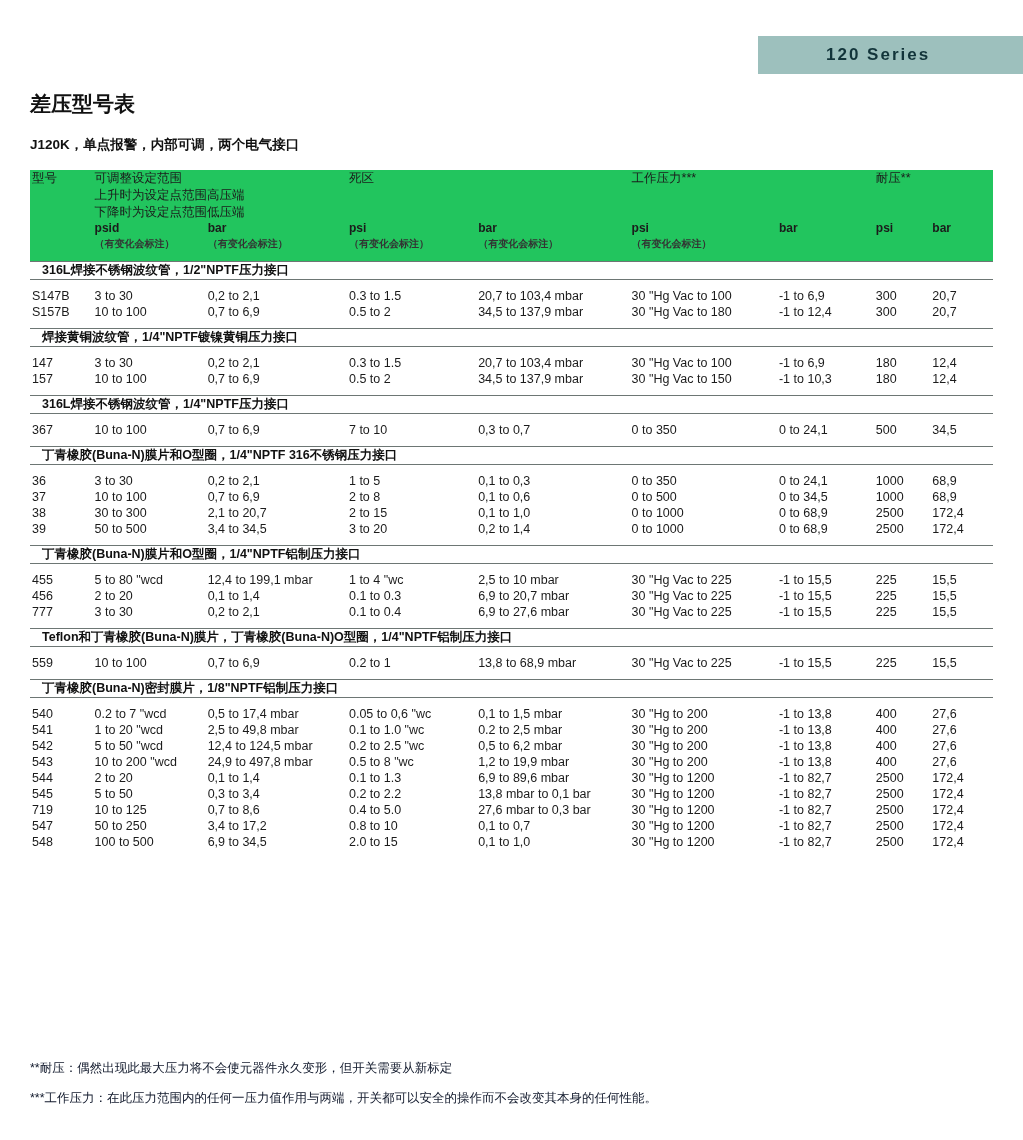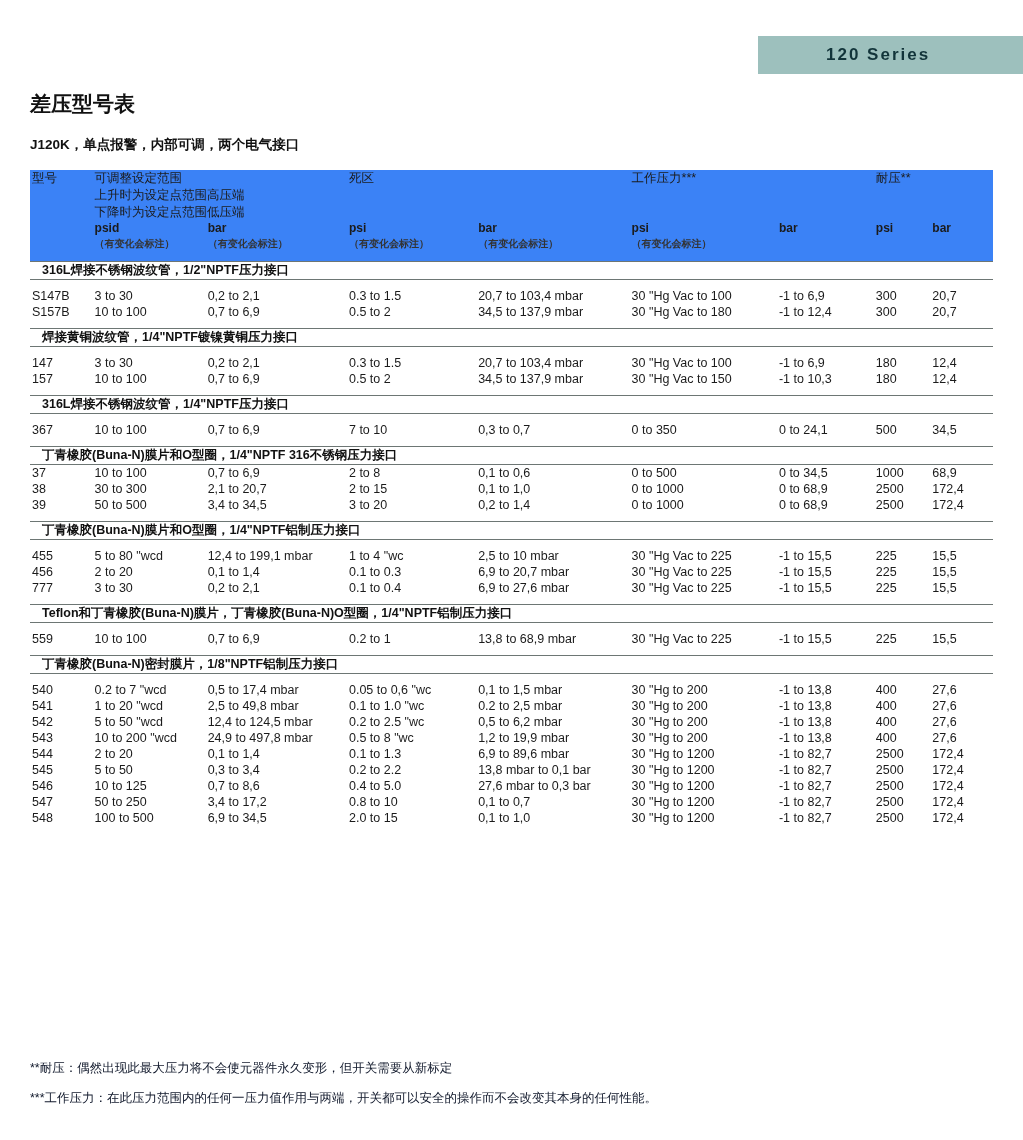--- a/index.html
+++ b/index.html
@@ -66,21 +66,21 @@
     width: 963px;
     font-size: 12px;
     color: #1b1b1b;
   }
   table.spec td {
     vertical-align: top;
     padding: 0;
   }
   
   .hdr-block {
-    background: #3b82f6;
+    background: #22c55e;
   }
   .hdr-row td {
     padding: 9px 0 0 0;
     font-size: 12.5px;
     color: #1b1b1b;
   }
   .hdr-main {
     font-size: 12.5px;
     line-height: 17px;
   }
@@ -267,20 +267,31 @@
             <td class="c-psi2">7 to 10</td>
             <td class="c-bar2">0,3 to 0,7</td>
             <td class="c-psi3">0 to 350</td>
             <td class="c-bar3">0 to 24,1</td>
             <td class="c-psi4">500</td>
             <td class="c-bar4">34,5</td>
           </tr>
           <tr class="group-row">
             <td colspan="9"><span class="group-label">丁青橡胶(Buna-N)膜片和O型圈，1/4"NPTF 316不锈钢压力接口</span></td>
           </tr>
+          <tr class="data-row first-of-group">
+            <td class="c-model">36</td>
+            <td class="c-psid">3 to 30</td>
+            <td class="c-bar1">0,2 to 2,1</td>
+            <td class="c-psi2">1 to 5</td>
+            <td class="c-bar2">0,1 to 0,3</td>
+            <td class="c-psi3">0 to 350</td>
+            <td class="c-bar3">0 to 24,1</td>
+            <td class="c-psi4">1000</td>
+            <td class="c-bar4">68,9</td>
+          </tr>
           <tr class="data-row">
             <td class="c-model">37</td>
             <td class="c-psid">10 to 100</td>
             <td class="c-bar1">0,7 to 6,9</td>
             <td class="c-psi2">2 to 8</td>
             <td class="c-bar2">0,1 to 0,6</td>
             <td class="c-psi3">0 to 500</td>
             <td class="c-bar3">0 to 34,5</td>
             <td class="c-psi4">1000</td>
             <td class="c-bar4">68,9</td>
@@ -420,21 +431,21 @@
             <td class="c-psid">5 to 50</td>
             <td class="c-bar1">0,3 to 3,4</td>
             <td class="c-psi2">0.2 to 2.2</td>
             <td class="c-bar2">13,8 mbar to 0,1 bar</td>
             <td class="c-psi3">30 "Hg to 1200</td>
             <td class="c-bar3">-1 to 82,7</td>
             <td class="c-psi4">2500</td>
             <td class="c-bar4">172,4</td>
           </tr>
           <tr class="data-row">
-            <td class="c-model">546</td>
+            <td class="c-model">719</td>
             <td class="c-psid">10 to 125</td>
             <td class="c-bar1">0,7 to 8,6</td>
             <td class="c-psi2">0.4 to 5.0</td>
             <td class="c-bar2">27,6 mbar to 0,3 bar</td>
             <td class="c-psi3">30 "Hg to 1200</td>
             <td class="c-bar3">-1 to 82,7</td>
             <td class="c-psi4">2500</td>
             <td class="c-bar4">172,4</td>
           </tr>
           <tr class="data-row">

